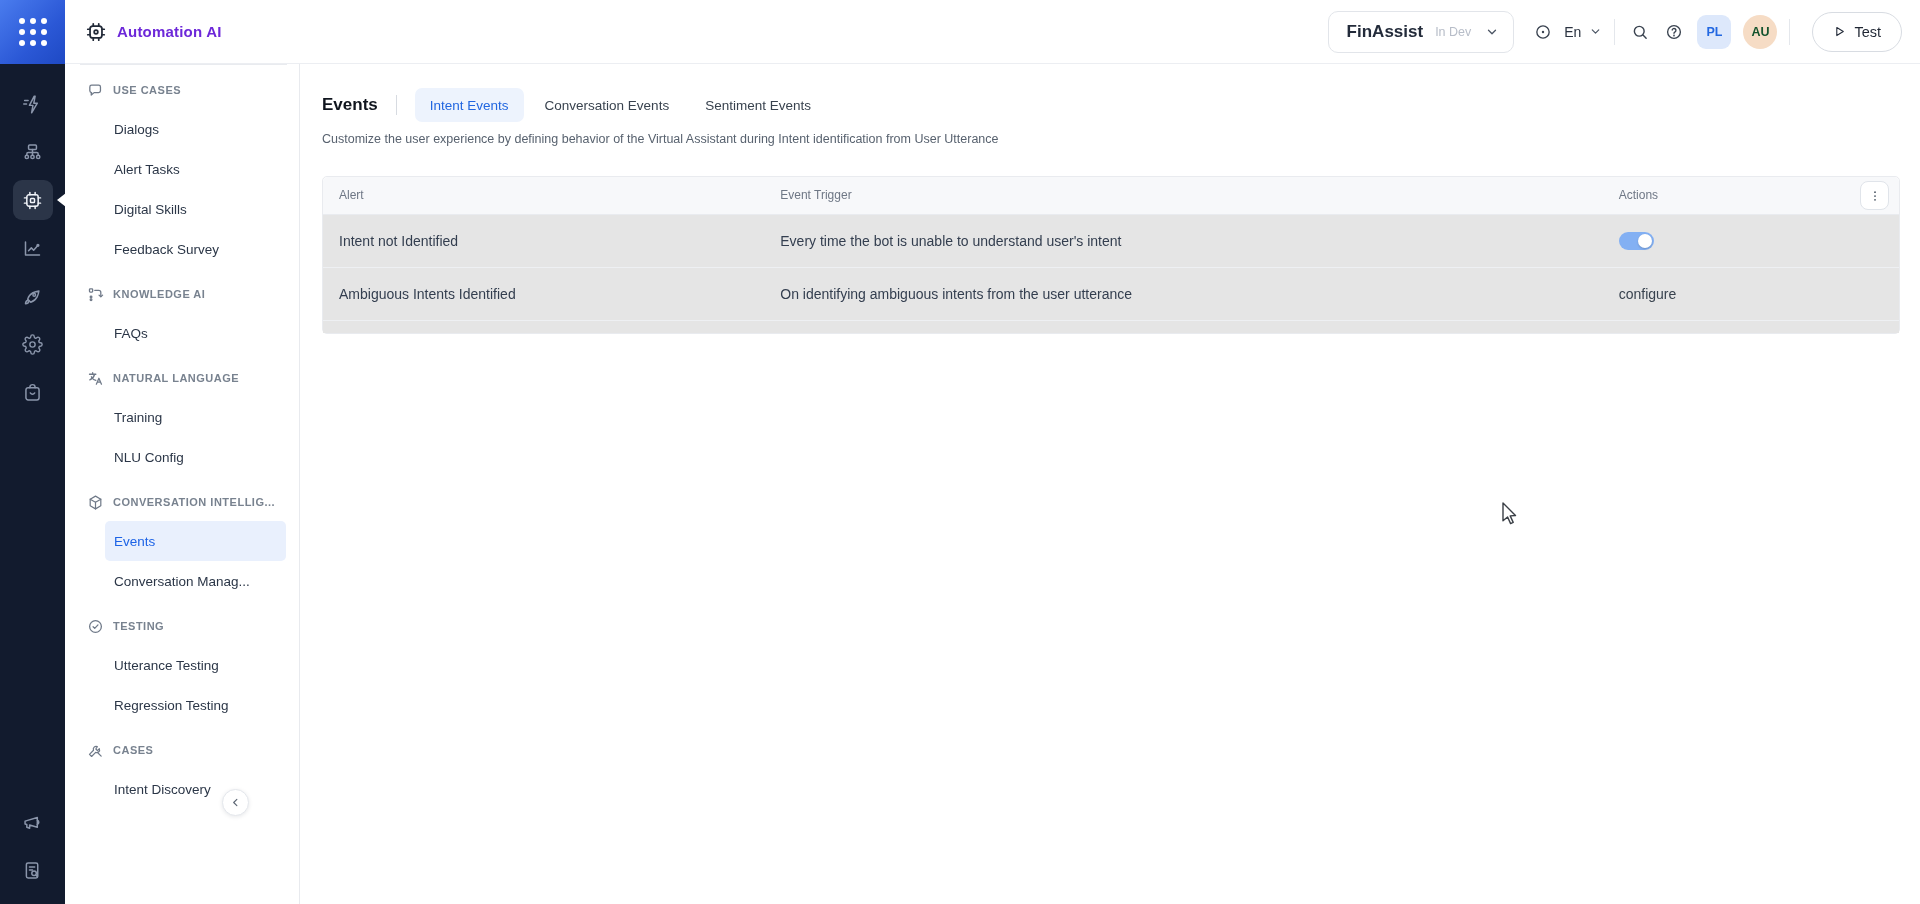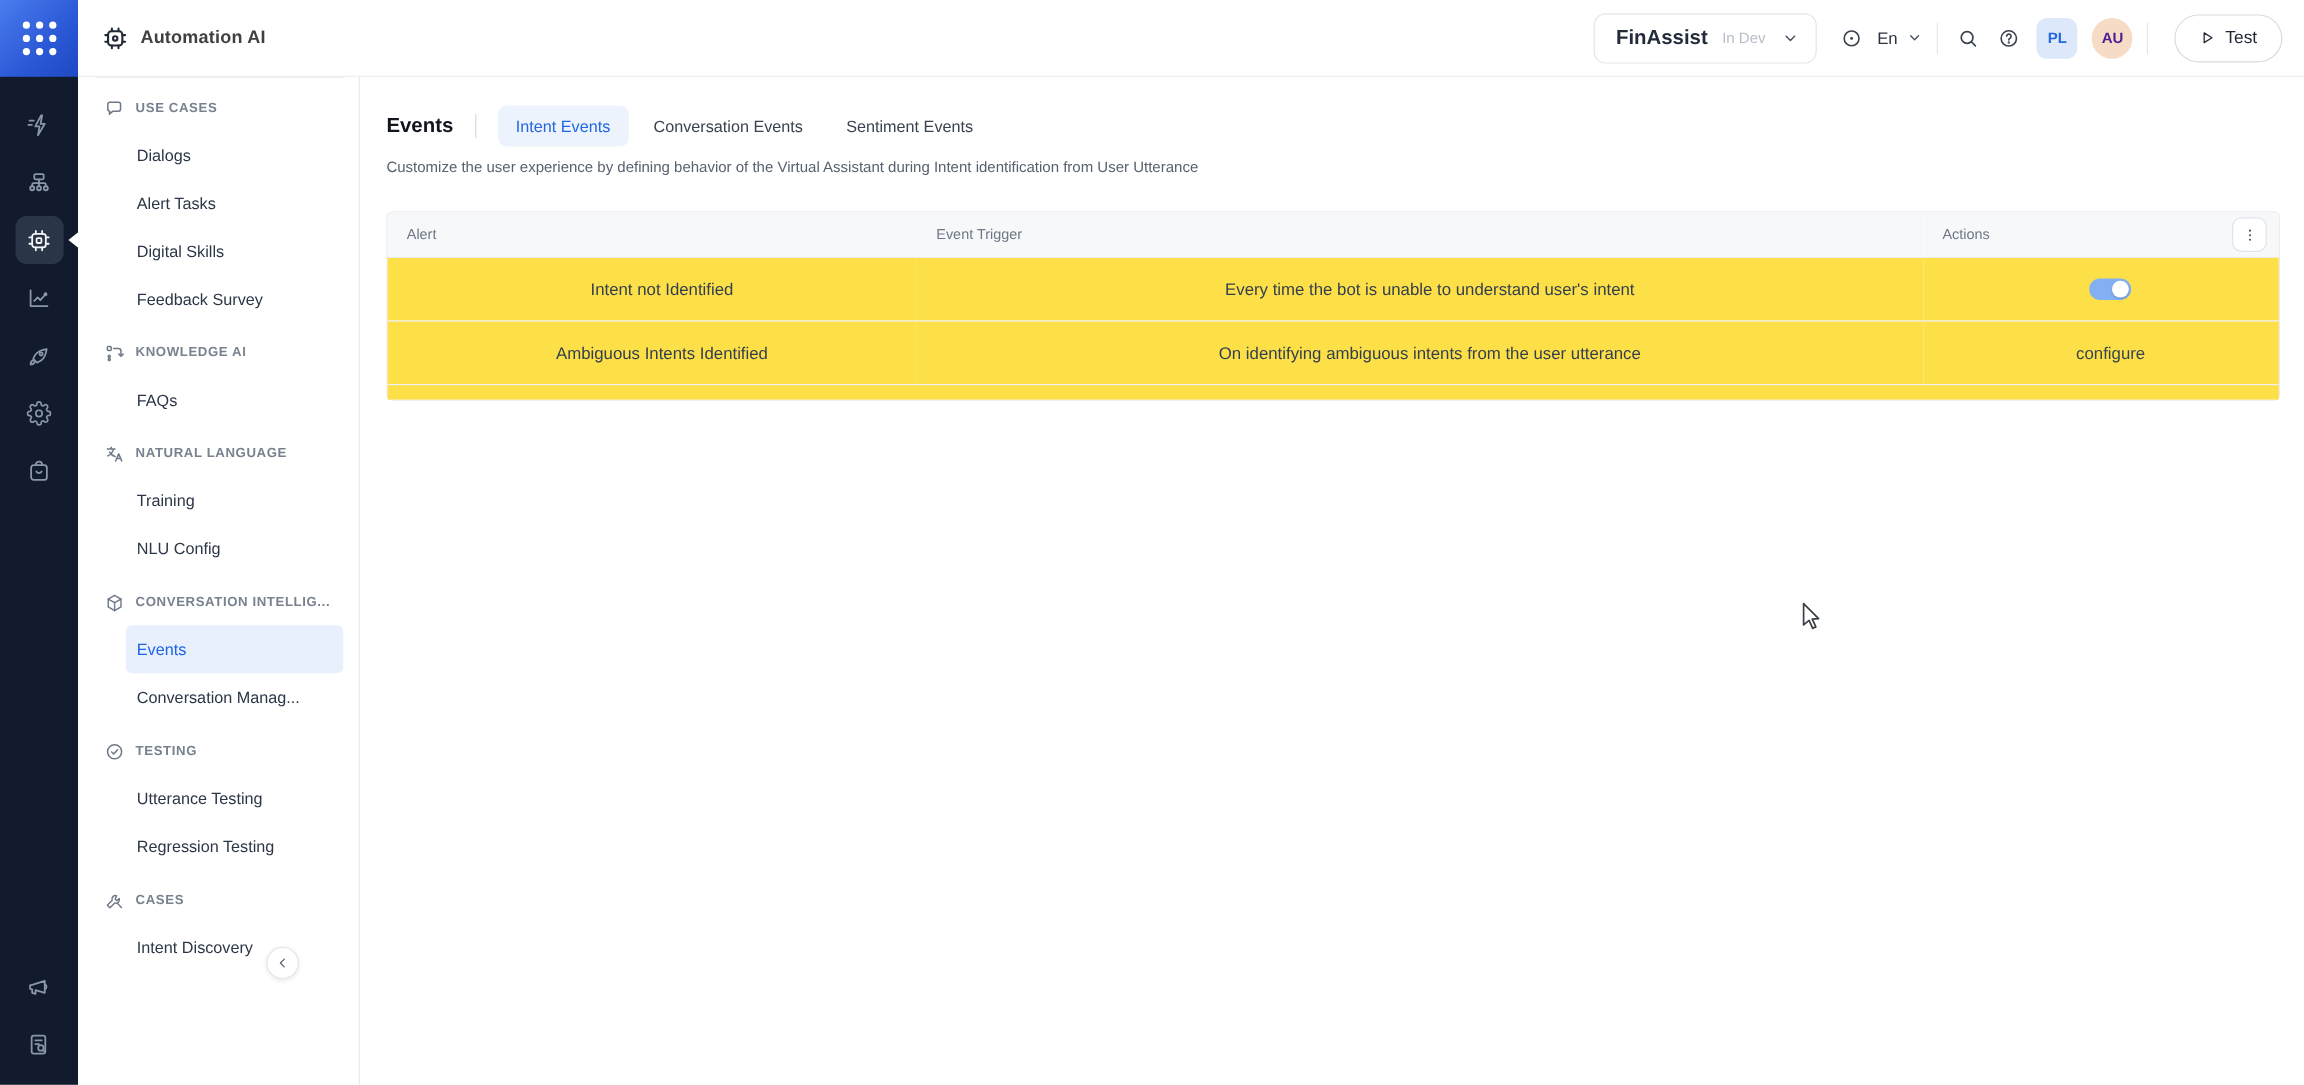--- a/index.html
+++ b/index.html
@@ -16,34 +16,34 @@
   .rail-item.active { color:#f2f5fa; }
   .rail-item.active .rail-active-bg { position:absolute; left:4px; top:4px; width:40px; height:40px; background:#2b3548; border-radius:9px; }
   .rail-item.active svg { position:relative; }
   .rail-pointer { position:absolute; right:-9px; top:50%; transform:translateY(-50%); width:0; height:0; border-top:7px solid transparent; border-bottom:7px solid transparent; border-right:9px solid #ffffff; }
   .rail-bottom { margin-top:auto; margin-bottom:10px; display:flex; flex-direction:column; align-items:center; }
 
   
   .topbar { position:absolute; left:65px; top:0; width:1855px; height:64px; background:#fff; border-bottom:1px solid #eceef2; display:flex; align-items:center; z-index:20; }
   .brand { display:flex; align-items:center; margin-left:20px; }
   .brand svg { width:22px; height:22px; color:#222a38; }
-  .brand-name { margin-left:10px; font-size:15px; font-weight:700; color:#404040; letter-spacing:.2px; }
+  .brand-name { margin-left:10px; font-size:15px; font-weight:700; color:#6d28d9; letter-spacing:.2px; }
   .topbar-right { margin-left:auto; display:flex; align-items:center; margin-right:18px; }
   .bot-selector { display:flex; align-items:center; height:42px; border:1px solid #e2e5ea; border-radius:10px; padding:0 14px 0 18px; cursor:pointer; background:#fff; }
   .bot-name { font-size:17px; font-weight:700; color:#232b3a; }
   .bot-status { font-size:12.5px; color:#b7bdc8; margin-left:12px; }
   .bot-selector svg { width:14px; height:14px; color:#4b5564; margin-left:14px; }
   .tb-icon { width:34px; height:34px; display:flex; align-items:center; justify-content:center; color:#39424f; cursor:pointer; }
   .tb-icon svg { width:18px; height:18px; }
   .lang { display:flex; align-items:center; cursor:pointer; margin:0 4px; }
   .lang-label { font-size:14px; color:#2a3240; }
   .lang svg { width:13px; height:13px; color:#4b5564; margin-left:8px; }
   .v-divider { width:1px; height:26px; background:#e4e7ec; margin:0 8px; }
   .badge-pl { width:34px; height:34px; border-radius:9px; background:#dde8fb; color:#2368e1; font-size:12.5px; font-weight:700; display:flex; align-items:center; justify-content:center; cursor:pointer; margin-left:6px; }
-  .badge-au { width:34px; height:34px; border-radius:50%; background:#f6dcc5; color:#4c1d95; font-size:12.5px; font-weight:600; display:flex; align-items:center; justify-content:center; cursor:pointer; margin-left:12px; }
+  .badge-au { width:34px; height:34px; border-radius:50%; background:#f6dcc5; color:#14532d; font-size:12.5px; font-weight:600; display:flex; align-items:center; justify-content:center; cursor:pointer; margin-left:12px; }
   .test-btn { display:flex; align-items:center; height:40px; border:1px solid #d8dce2; border-radius:20px; padding:0 20px; background:#fff; cursor:pointer; margin-left:10px; }
   .test-btn svg { width:13px; height:13px; color:#222a38; margin-right:8px; }
   .test-label { font-size:14.5px; font-weight:500; color:#1f2633; }
 
   
   .sidebar { position:absolute; left:65px; top:64px; width:235px; height:840px; background:#fff; border-right:1px solid #e8eaee; z-index:10; }
   .sb-title { padding:16px 0 0 23px; font-size:15px; font-weight:700; color:#202a3c; height:50px; }
   .sb-divider { height:1px; background:#e9ebef; margin:0 12px 0 15px; }
   .section { margin-top:6px; }
   .section:first-of-type { margin-top:0; }
@@ -63,21 +63,21 @@
   .tab { height:34px; display:flex; align-items:center; padding:0 15px; border-radius:7px; font-size:13.5px; font-weight:500; color:#39434f; cursor:pointer; margin-right:6px; }
   .tab.active { background:#edf3fd; color:#2166e0; }
   .description { margin-top:6px; font-size:12.5px; color:#58626f; }
 
   .events-table { margin-top:30px; margin-right:0; border:1px solid #e9ebef; border-radius:5px; width:1578px; }
   table { width:100%; border-collapse:collapse; table-layout:fixed; }
   col.c1 { width:28%; } col.c2 { width:53.2%; } col.c3 { width:18.8%; }
   thead th { background:#f7f8fa; height:37px; text-align:left; font-size:12px; font-weight:400; color:#6e7785; padding-left:16px; border-bottom:1px solid #e9ebef; position:relative; }
   thead th:first-child { border-top-left-radius:5px; }
   thead th:last-child { border-top-right-radius:5px; }
-  tbody td { height:53px; font-size:14px; color:#333e4f; padding-left:16px; border-bottom:1px solid #eef0f3; background:#fde047;text-align:center; }
+  tbody td { height:53px; font-size:14px; color:#333e4f; padding-left:16px; border-bottom:1px solid #eef0f3; background:#e5e5e5; }
   tr.footer-row td { height:13px; border-bottom:none; padding:0; }
   .kebab-btn { position:absolute; right:10px; top:4px; width:29px; height:29px; border:1px solid #e0e4ea; border-radius:8px; background:#fff; display:flex; align-items:center; justify-content:center; cursor:pointer; }
   .kebab-btn svg { width:14px; height:14px; color:#45505e; }
   .toggle { width:35px; height:18px; border-radius:9px; background:#83b0f3; position:relative; cursor:pointer; display:inline-block; vertical-align:middle; }
   .toggle .knob { position:absolute; right:2px; top:2px; width:14px; height:14px; border-radius:50%; background:#fff; box-shadow:0 1px 2px rgba(0,0,0,.18); }
   .configure-link { font-size:14px; color:#39434f; cursor:pointer; }
 
   
   .cursor { position:absolute; left:1500px; top:501px; z-index:99; pointer-events:none; }
 </style>

